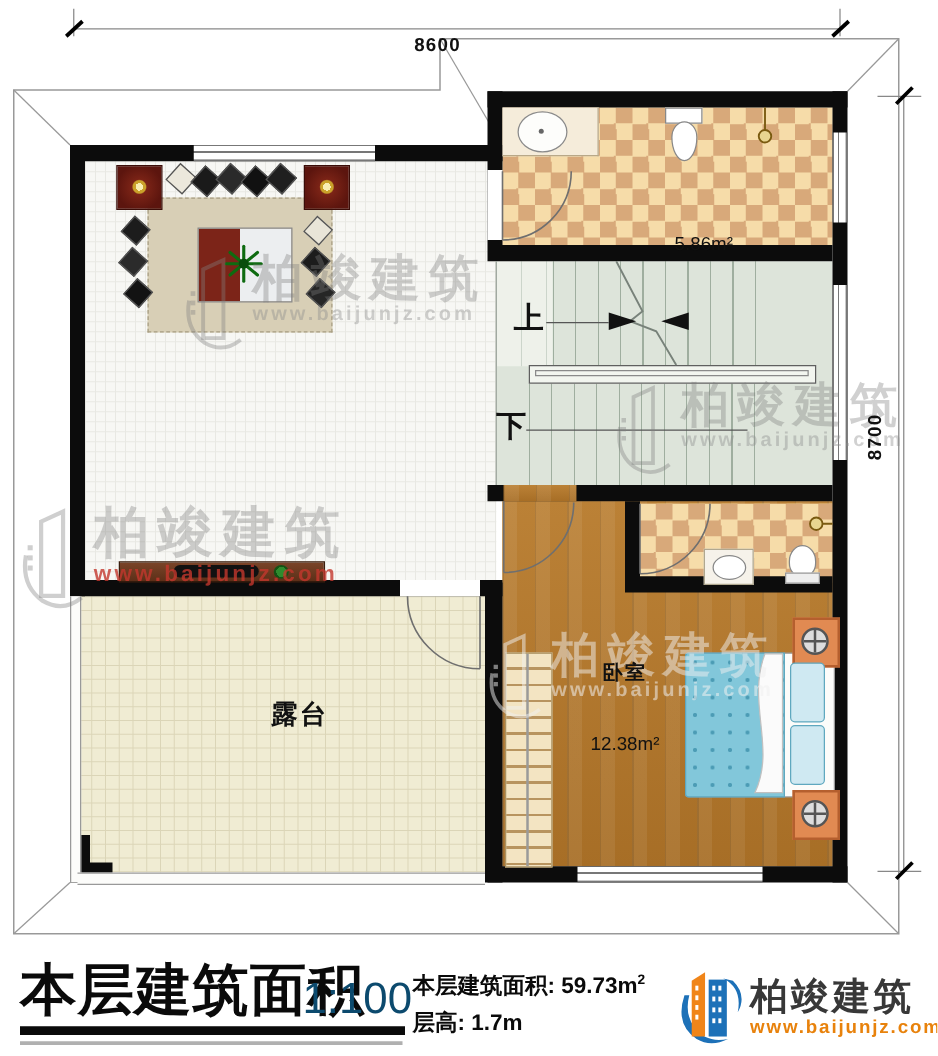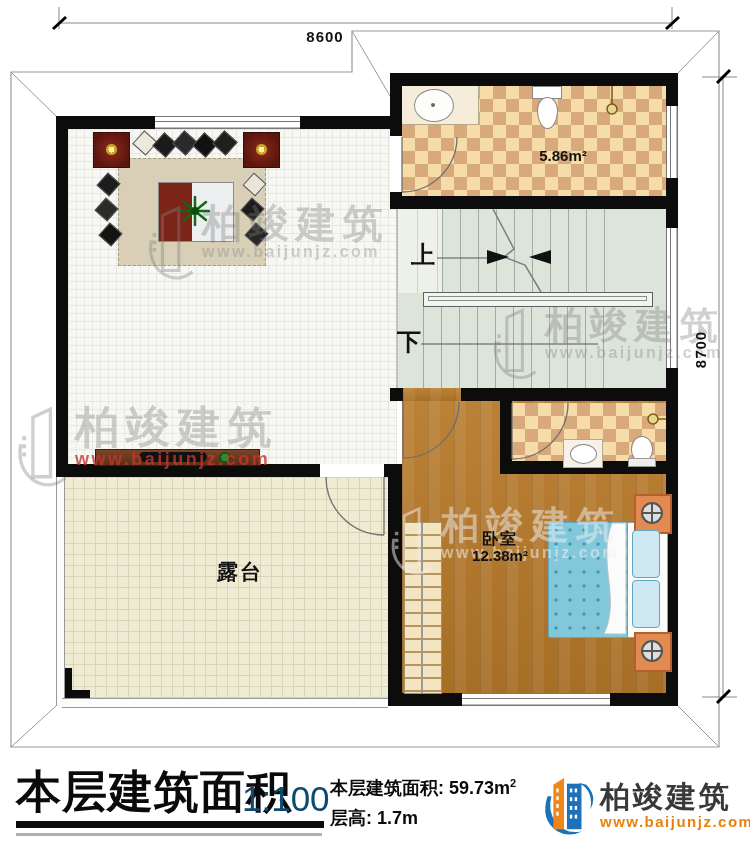--- a/index.html
+++ b/index.html
@@ -5,21 +5,21 @@
   html,body{margin:0;padding:0;background:#fff;}
   .stage{position:relative;width:750px;height:845px;background:#fff;overflow:hidden;
          font-family:"Liberation Sans","DejaVu Sans",sans-serif;color:#111;}
   .abs{position:absolute;}
   .wall{position:absolute;background:#0c0c0c;z-index:20;}
   .gap{position:absolute;z-index:22;}
   .floor{position:absolute;z-index:10;}
   .furn{position:absolute;z-index:30;}
   .lab{position:absolute;z-index:50;text-align:center;line-height:1.1;}
   .room-name{font-weight:bold;font-size:21px;letter-spacing:2px;}
-  .room-area{font-weight:bold;font-size:15px;}
+  .room-area{font-weight:normal;font-size:15px;margin-top:40px;}
   .checker{background-color:#f6dca9;
     background-image:conic-gradient(#d8a97a 90deg,#f6dca9 90deg 180deg,#d8a97a 180deg 270deg,#f6dca9 270deg);
     background-size:26px 26px;}
   .tile-living{background-color:#f7f7f4;
     background-image:linear-gradient(#e8e8e3 1px,transparent 1px),linear-gradient(90deg,#e8e8e3 1px,transparent 1px);
     background-size:8px 8px;}
   .tile-terrace{background-color:#f0ecd3;
     background-image:linear-gradient(#dbd5b7 1px,transparent 1px),linear-gradient(90deg,#dbd5b7 1px,transparent 1px);
     background-size:11px 11px;}
   .stairbg{background:#dde4da;}
@@ -65,21 +65,21 @@
       <line x1="666" y1="29" x2="679" y2="17" stroke="#000" stroke-width="3"></line>
     </g>
     <g>
       <line x1="723" y1="77" x2="723" y2="697" stroke="#888" stroke-width="1"></line>
       <line x1="702" y1="77" x2="737" y2="77" stroke="#888" stroke-width="1"></line>
       <line x1="702" y1="697" x2="737" y2="697" stroke="#888" stroke-width="1"></line>
       <line x1="717" y1="83" x2="730" y2="70" stroke="#000" stroke-width="3"></line>
       <line x1="717" y1="703" x2="730" y2="690" stroke="#000" stroke-width="3"></line>
     </g>
   </svg>
-  <div class="dim" style="left:292px;top:28px;width:66px;text-align:center;">8600</div>
+  <div class="dim" style="left:317px;top:28px;width:66px;text-align:center;">8600</div>
   <div class="dim" style="left:670px;top:341px;width:60px;text-align:center;transform:rotate(-90deg);">8700</div>
 
   <div class="floor tile-living" style="left:68px;top:129px;width:329px;height:335px;"></div>
   <div class="floor checker" style="left:402px;top:86px;width:264px;height:110px;"></div>
   <div class="floor stairbg" style="left:397px;top:209px;width:269px;height:179px;"></div>
   <div class="floor" style="left:397px;top:209px;width:45px;height:84px;background:#eef1ea;background-image:repeating-linear-gradient(90deg,#ccd5cb 0 1px,transparent 1px 20px);"></div>
   <div class="floor treads" style="left:442px;top:209px;width:172px;height:84px;"></div>
   <div class="floor treads" style="left:423px;top:306px;width:190px;height:82px;"></div>
   <div class="furn" style="left:423px;top:292px;width:228px;height:13px;background:#f2f5ef;border:1.5px solid #5f5f5f;z-index:31;">
     <div class="abs" style="left:4px;top:3px;width:217px;height:3px;border:1px solid #8a8a8a;"></div>

